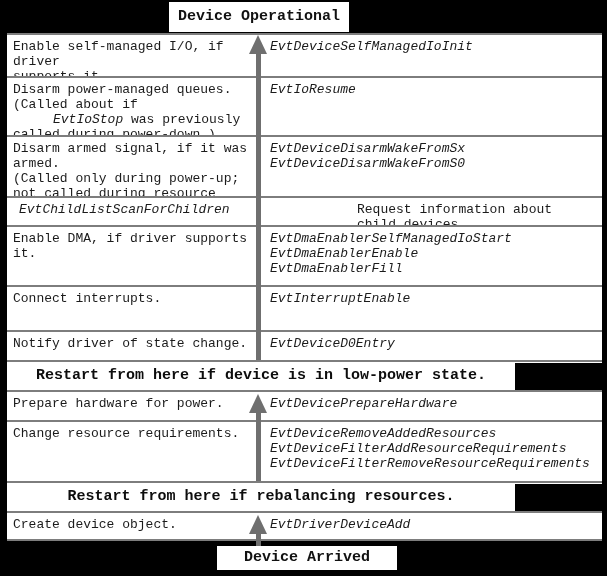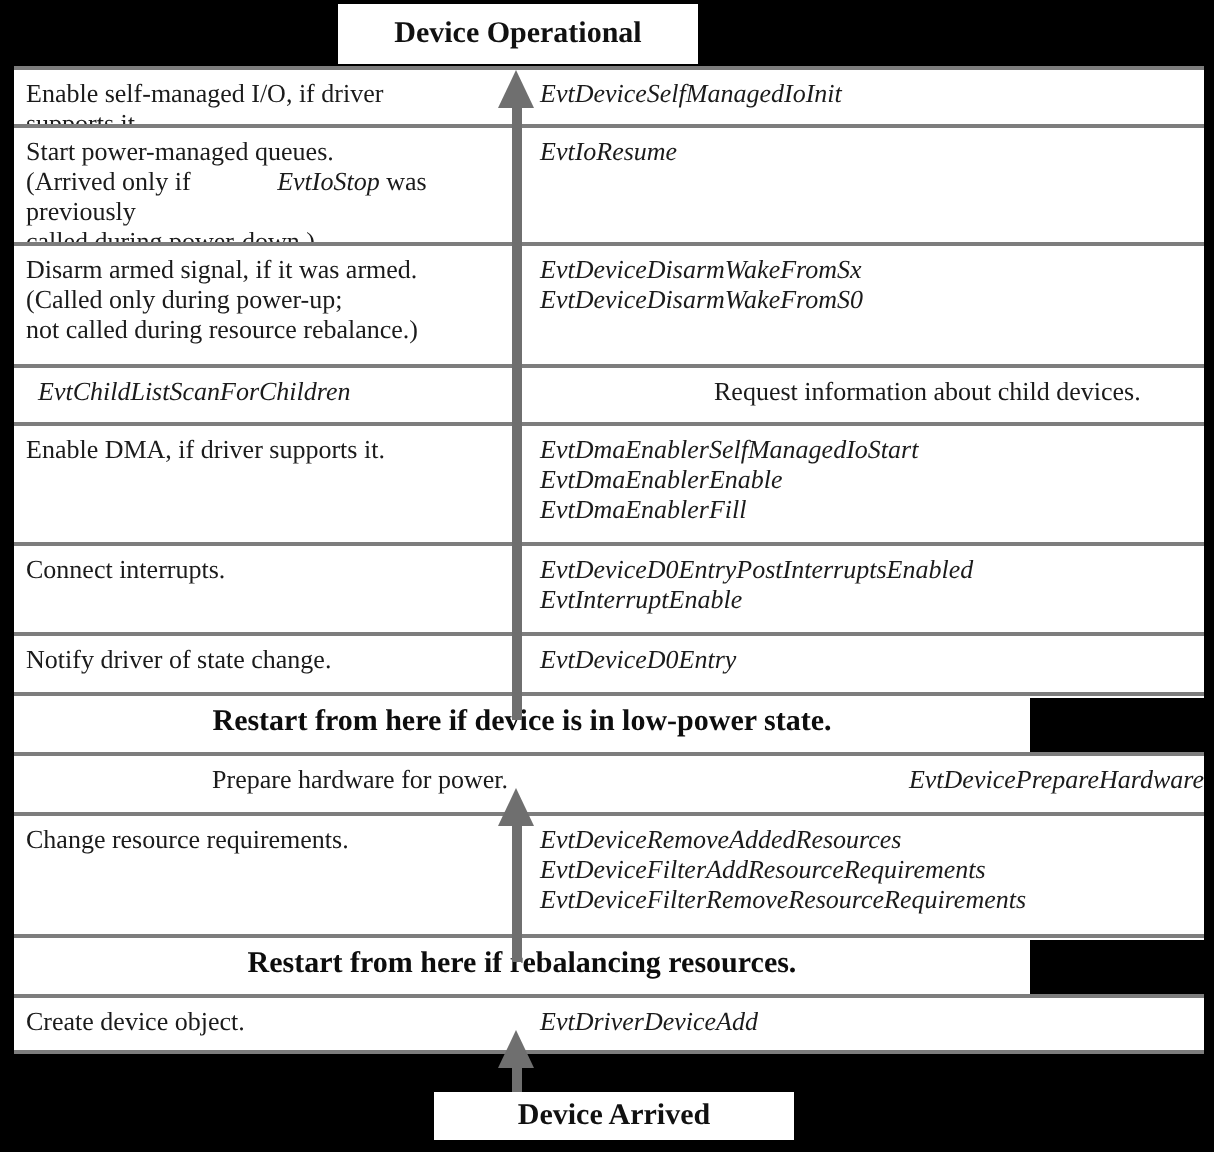--- a/index.html
+++ b/index.html
@@ -1,21 +1,21 @@
 <!DOCTYPE html>
 <html style="--bg: #000000; --surface: #ffffff; --line: #7d7d7d; --arrow: #6f6f6f; --ink: #1b1b1b;"><head>
 <meta charset="utf-8">
 <style>
   :root{
     --bg:#000000; --surface:#ffffff; --line:#7d7d7d; --arrow:#6f6f6f; --ink:#1b1b1b;
   }
   html,body{margin:0;padding:0;background:#444;}
   #stage{
     position:relative; width:607px; height:576px; background:var(--bg);
-    font-family:Liberation Serif, serif; color:var(--ink);
+    font-family:Liberation Mono, monospace; color:var(--ink);
     overflow:hidden;
   }
   .title-box{
     position:absolute; left:169px; width:180px; background:var(--surface);
     text-align:center; font-weight:bold; font-size:15px; color:#111;
   }
   #title-top{top:2px; height:30px; line-height:30px;}
   #title-bottom{top:546px; height:24px; line-height:24px;margin-left:48px;}
   #table{
     position:absolute; left:7px; top:33px; width:595px;
@@ -51,33 +51,33 @@
   #shaft-3{top:532px; height:14px;} #head-3{top:515px;}
 </style>
 </head>
 <body>
 
 <div id="stage">
 
   <div id="title-top" class="title-box">Device Operational</div>
 
   <div id="table">
-      <div class="t-row" style="height: 29px;">
+      <div class="t-row" style="height: 43px;">
         <div class="cell cell-left">
           <div class="line"><span>Enable self-managed I/O, if driver</span></div>
           <div class="line"><span>supports it.</span></div>
         </div>
         <div class="cell cell-right">
           <div class="line">EvtDeviceSelfManagedIoInit</div>
         </div>
       </div>
       <div class="t-row" style="height: 59px;">
         <div class="cell cell-left">
-          <div class="line"><span>Start power-managed queues.</span></div>
-          <div class="line"><span>(Arrived only if </span><span class="it">EvtIoStop</span><span> was previously</span></div>
+          <div class="line"><span>Disarm power-managed queues.</span></div>
+          <div class="line"><span>(Called about if </span><span class="it">EvtIoStop</span><span> was previously</span></div>
           <div class="line"><span>called during power-down.)</span></div>
         </div>
         <div class="cell cell-right">
           <div class="line">EvtIoResume</div>
         </div>
       </div>
       <div class="t-row" style="height: 61px;">
         <div class="cell cell-left">
           <div class="line"><span>Disarm armed signal, if it was armed.</span></div>
           <div class="line"><span>(Called only during power-up;</span></div>
@@ -104,37 +104,36 @@
           <div class="line">EvtDmaEnablerSelfManagedIoStart</div>
           <div class="line">EvtDmaEnablerEnable</div>
           <div class="line">EvtDmaEnablerFill</div>
         </div>
       </div>
       <div class="t-row" style="height: 45px;">
         <div class="cell cell-left">
           <div class="line"><span>Connect interrupts.</span></div>
         </div>
         <div class="cell cell-right">
-          <div class="line">EvtDeviceD0EntryPostInterruptsEnabled</div>
           <div class="line">EvtInterruptEnable</div>
         </div>
       </div>
       <div class="t-row" style="height: 30px;">
         <div class="cell cell-left">
           <div class="line"><span>Notify driver of state change.</span></div>
         </div>
         <div class="cell cell-right">
           <div class="line">EvtDeviceD0Entry</div>
         </div>
       </div>
       <div class="banner-row" style="height: 30px;">
         <div class="banner-text">Restart from here if device is in low-power state.</div>
         <div class="banner-block"></div>
       </div>
-      <div class="t-row" style="height: 30px; text-align: right;">
+      <div class="t-row" style="height: 30px;">
         <div class="cell cell-left">
           <div class="line"><span>Prepare hardware for power.</span></div>
         </div>
         <div class="cell cell-right">
           <div class="line">EvtDevicePrepareHardware</div>
         </div>
       </div>
       <div class="t-row" style="height: 61px;">
         <div class="cell cell-left">
           <div class="line"><span>Change resource requirements.</span></div>

